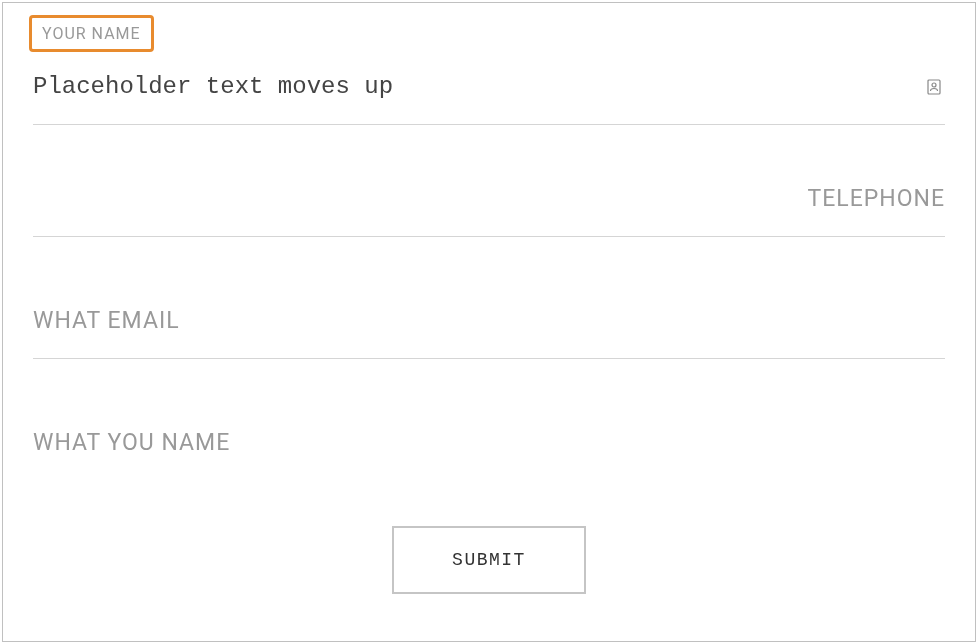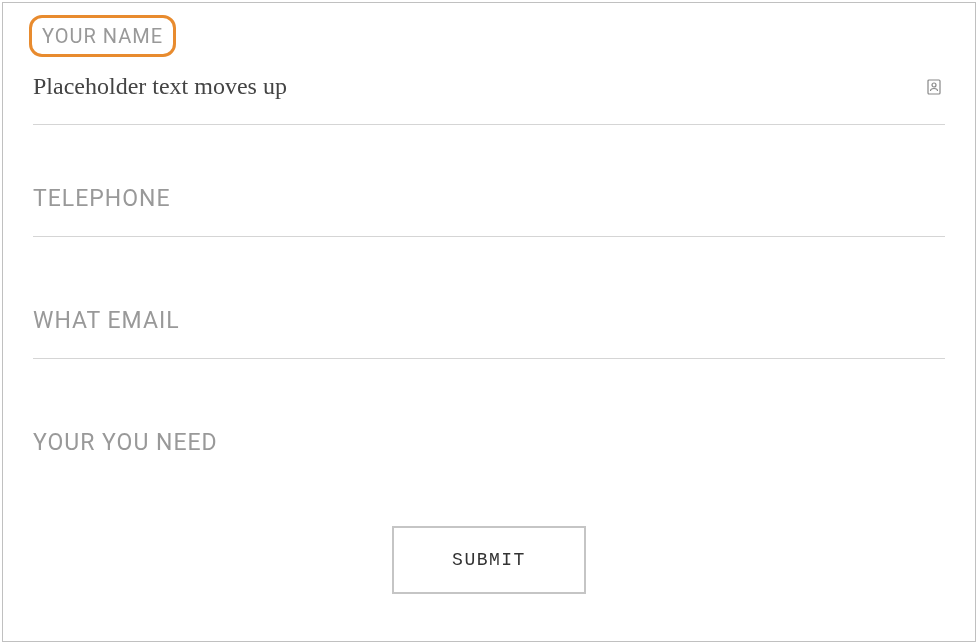--- a/index.html
+++ b/index.html
@@ -25,57 +25,58 @@
       position: relative;
       margin-bottom: 70px;
     }
     .field-group.first {
       margin-top: 0;
       margin-bottom: 60px;
     }
     .floating-label {
       display: inline-block;
       color: #999;
-      font-size: 20px;
+      font-size: 16px;
       letter-spacing: 1px;
       font-weight: 400;
       padding: 6px 10px;
       border: 3px solid #e88b2e;
-      border-radius: 13px;
+      border-radius: 4px;
       position: absolute;
       top: -8px;
       left: -4px;
       background: #fff;
     }
     .text-input {
       width: 100%;
       border: none;
       border-bottom: 1px solid #d5d5d5;
       font-size: 24px;
       color: #444;
       padding: 50px 0 24px 0;
       outline: none;
       background: transparent;
-      font-family: Liberation Serif, serif;
+      font-family: Liberation Mono, monospace;
     }
     .placeholder-label {
       color: #999;
       font-size: 23px;
       letter-spacing: 1px;
       font-weight: 400;
       display: block;
       padding-bottom: 24px;
       border-bottom: 1px solid #d5d5d5;
     }
     .placeholder-label.no-border {
       border-bottom: none;
       padding-bottom: 0;
     }
     .field-telephone {
       margin-top: 28px;
+      text-align: right;
     }
     .submit-wrap {
       text-align: center;
       margin-top: 55px;
       font-family: Liberation Mono, monospace;
     }
     .submit-btn {
       display: inline-block;
       border: 2px solid #c5c5c5;
       background: #fff;
@@ -124,20 +125,20 @@
 
   <div class="field-group field-telephone">
     <label class="placeholder-label">TELEPHONE</label>
   </div>
 
   <div class="field-group">
     <label class="placeholder-label">WHAT EMAIL</label>
   </div>
 
   <div class="field-group">
-    <label class="placeholder-label no-border">YOUR YOU NEED</label>
+    <label class="placeholder-label no-border">WHAT YOU NAME</label>
   </div>
 
   <div class="submit-wrap">
     <button class="submit-btn">SUBMIT</button>
   </div>
 
 </div>
 
 </body></html>

